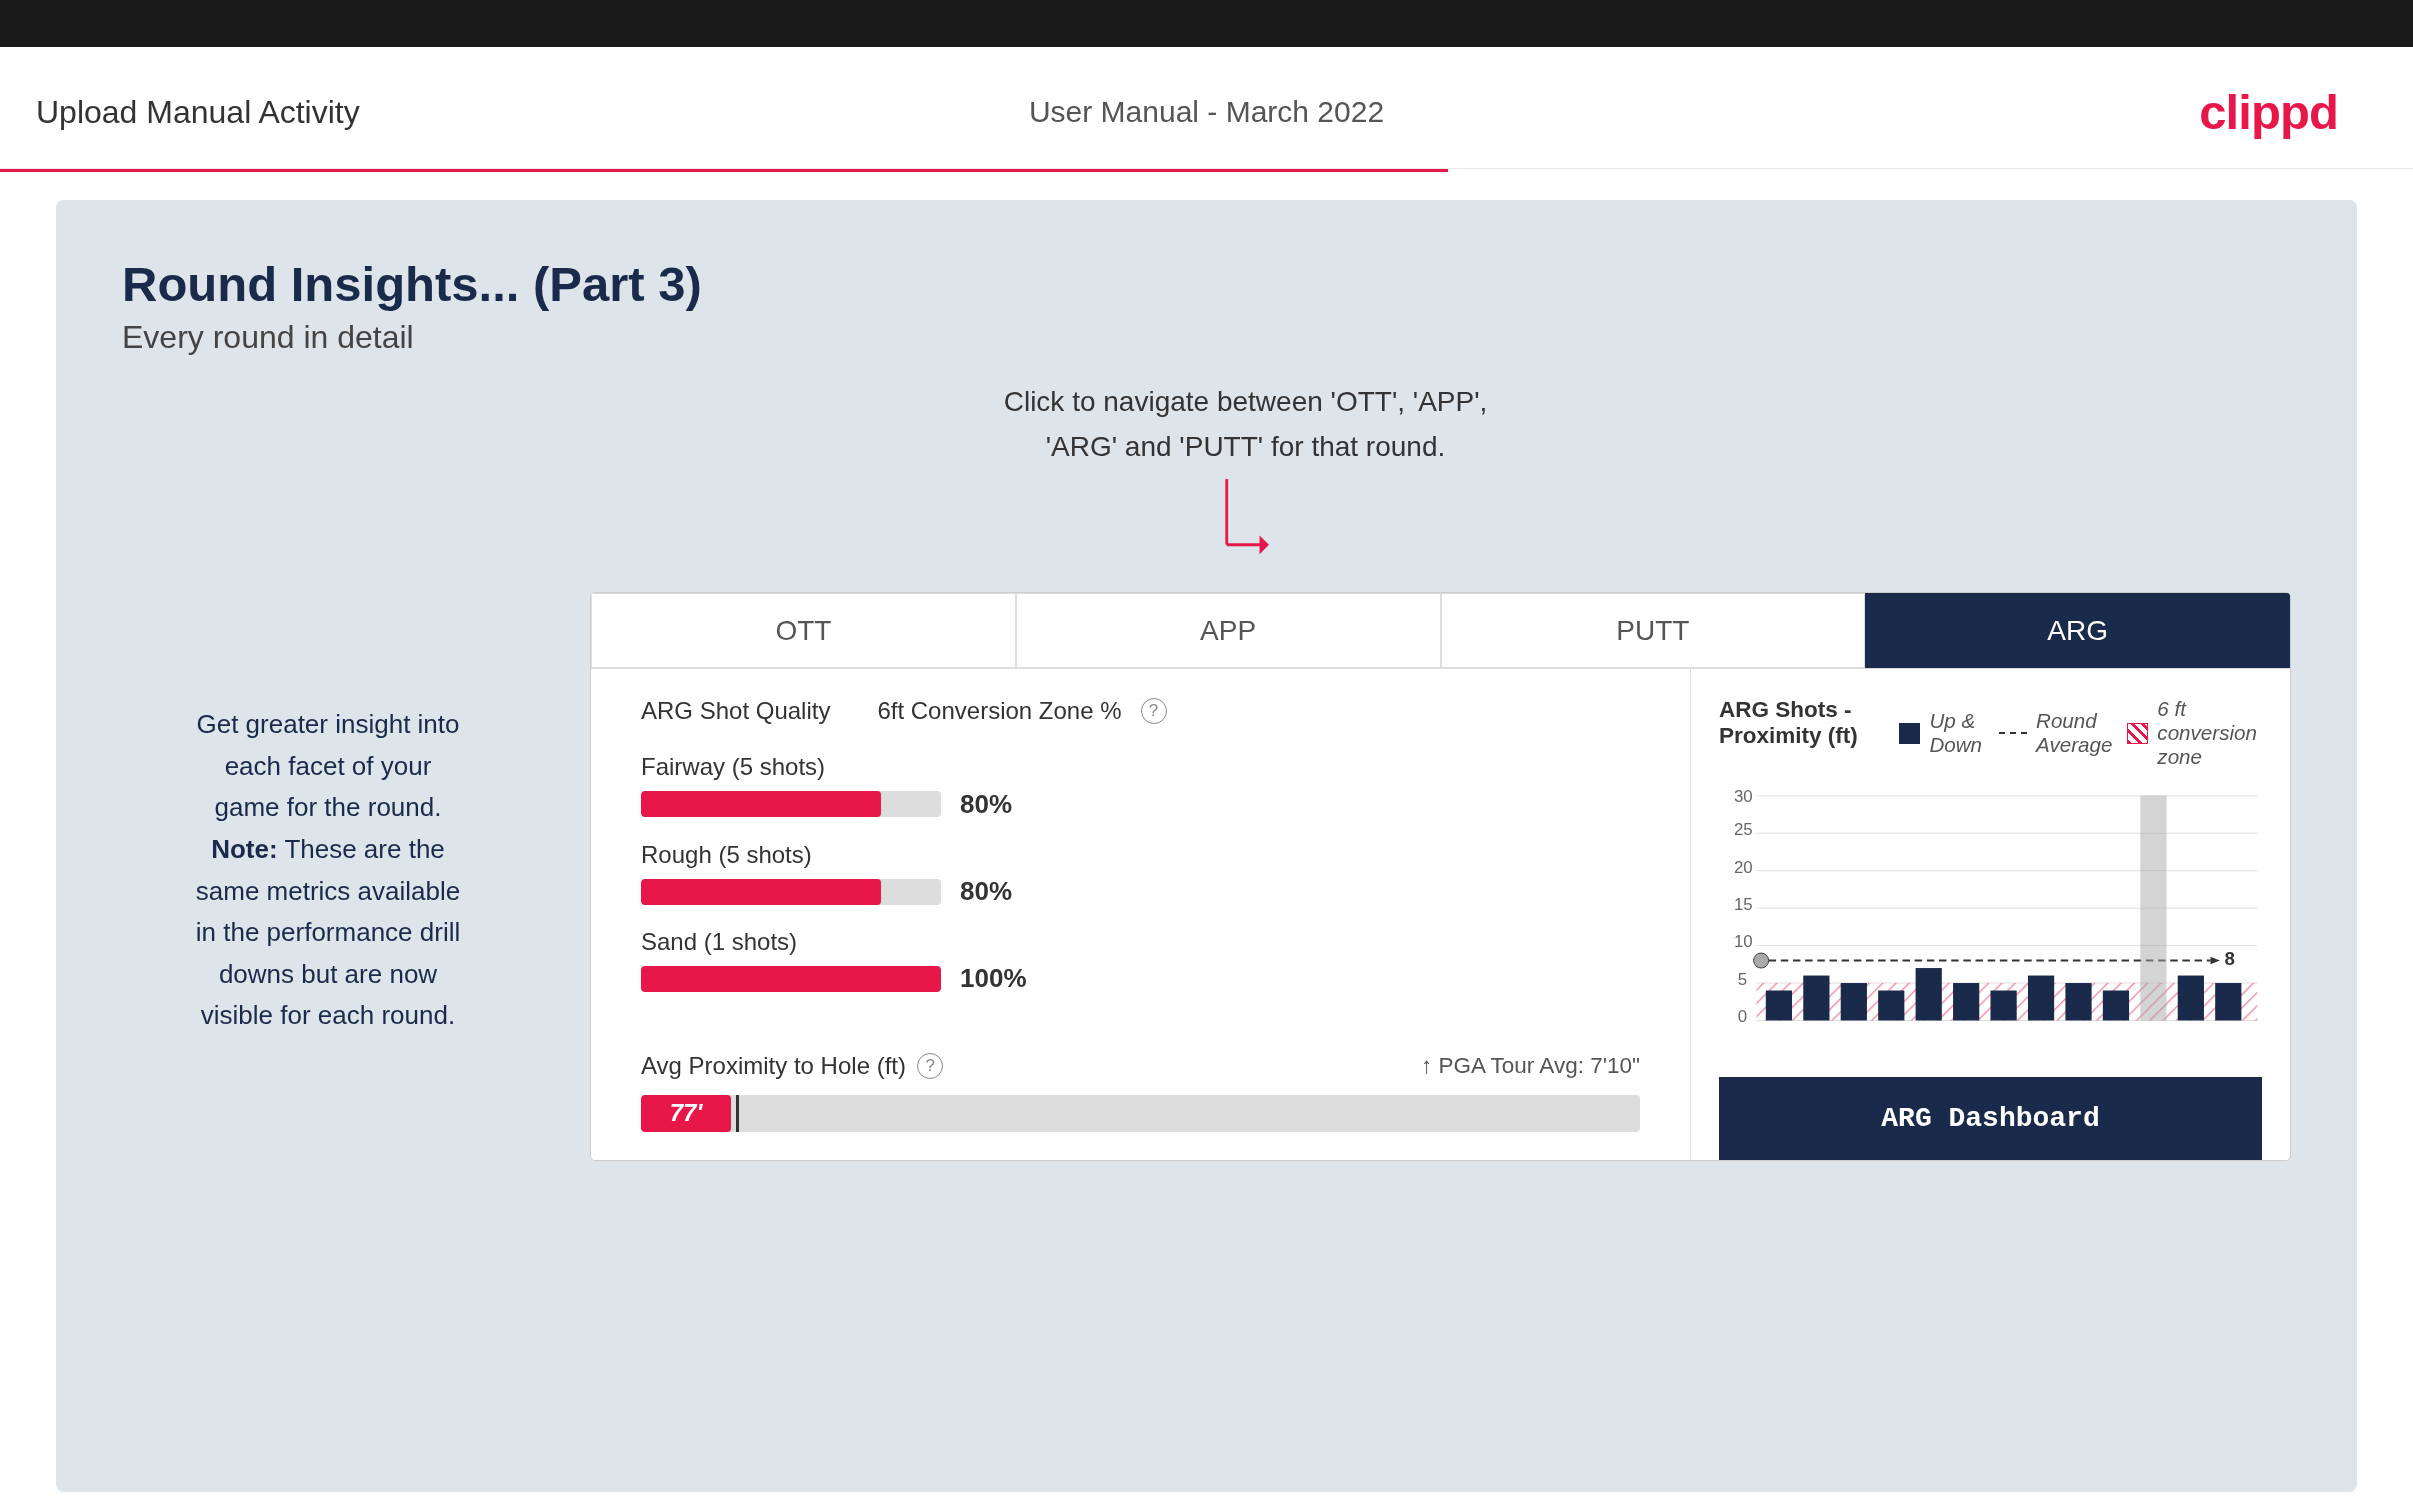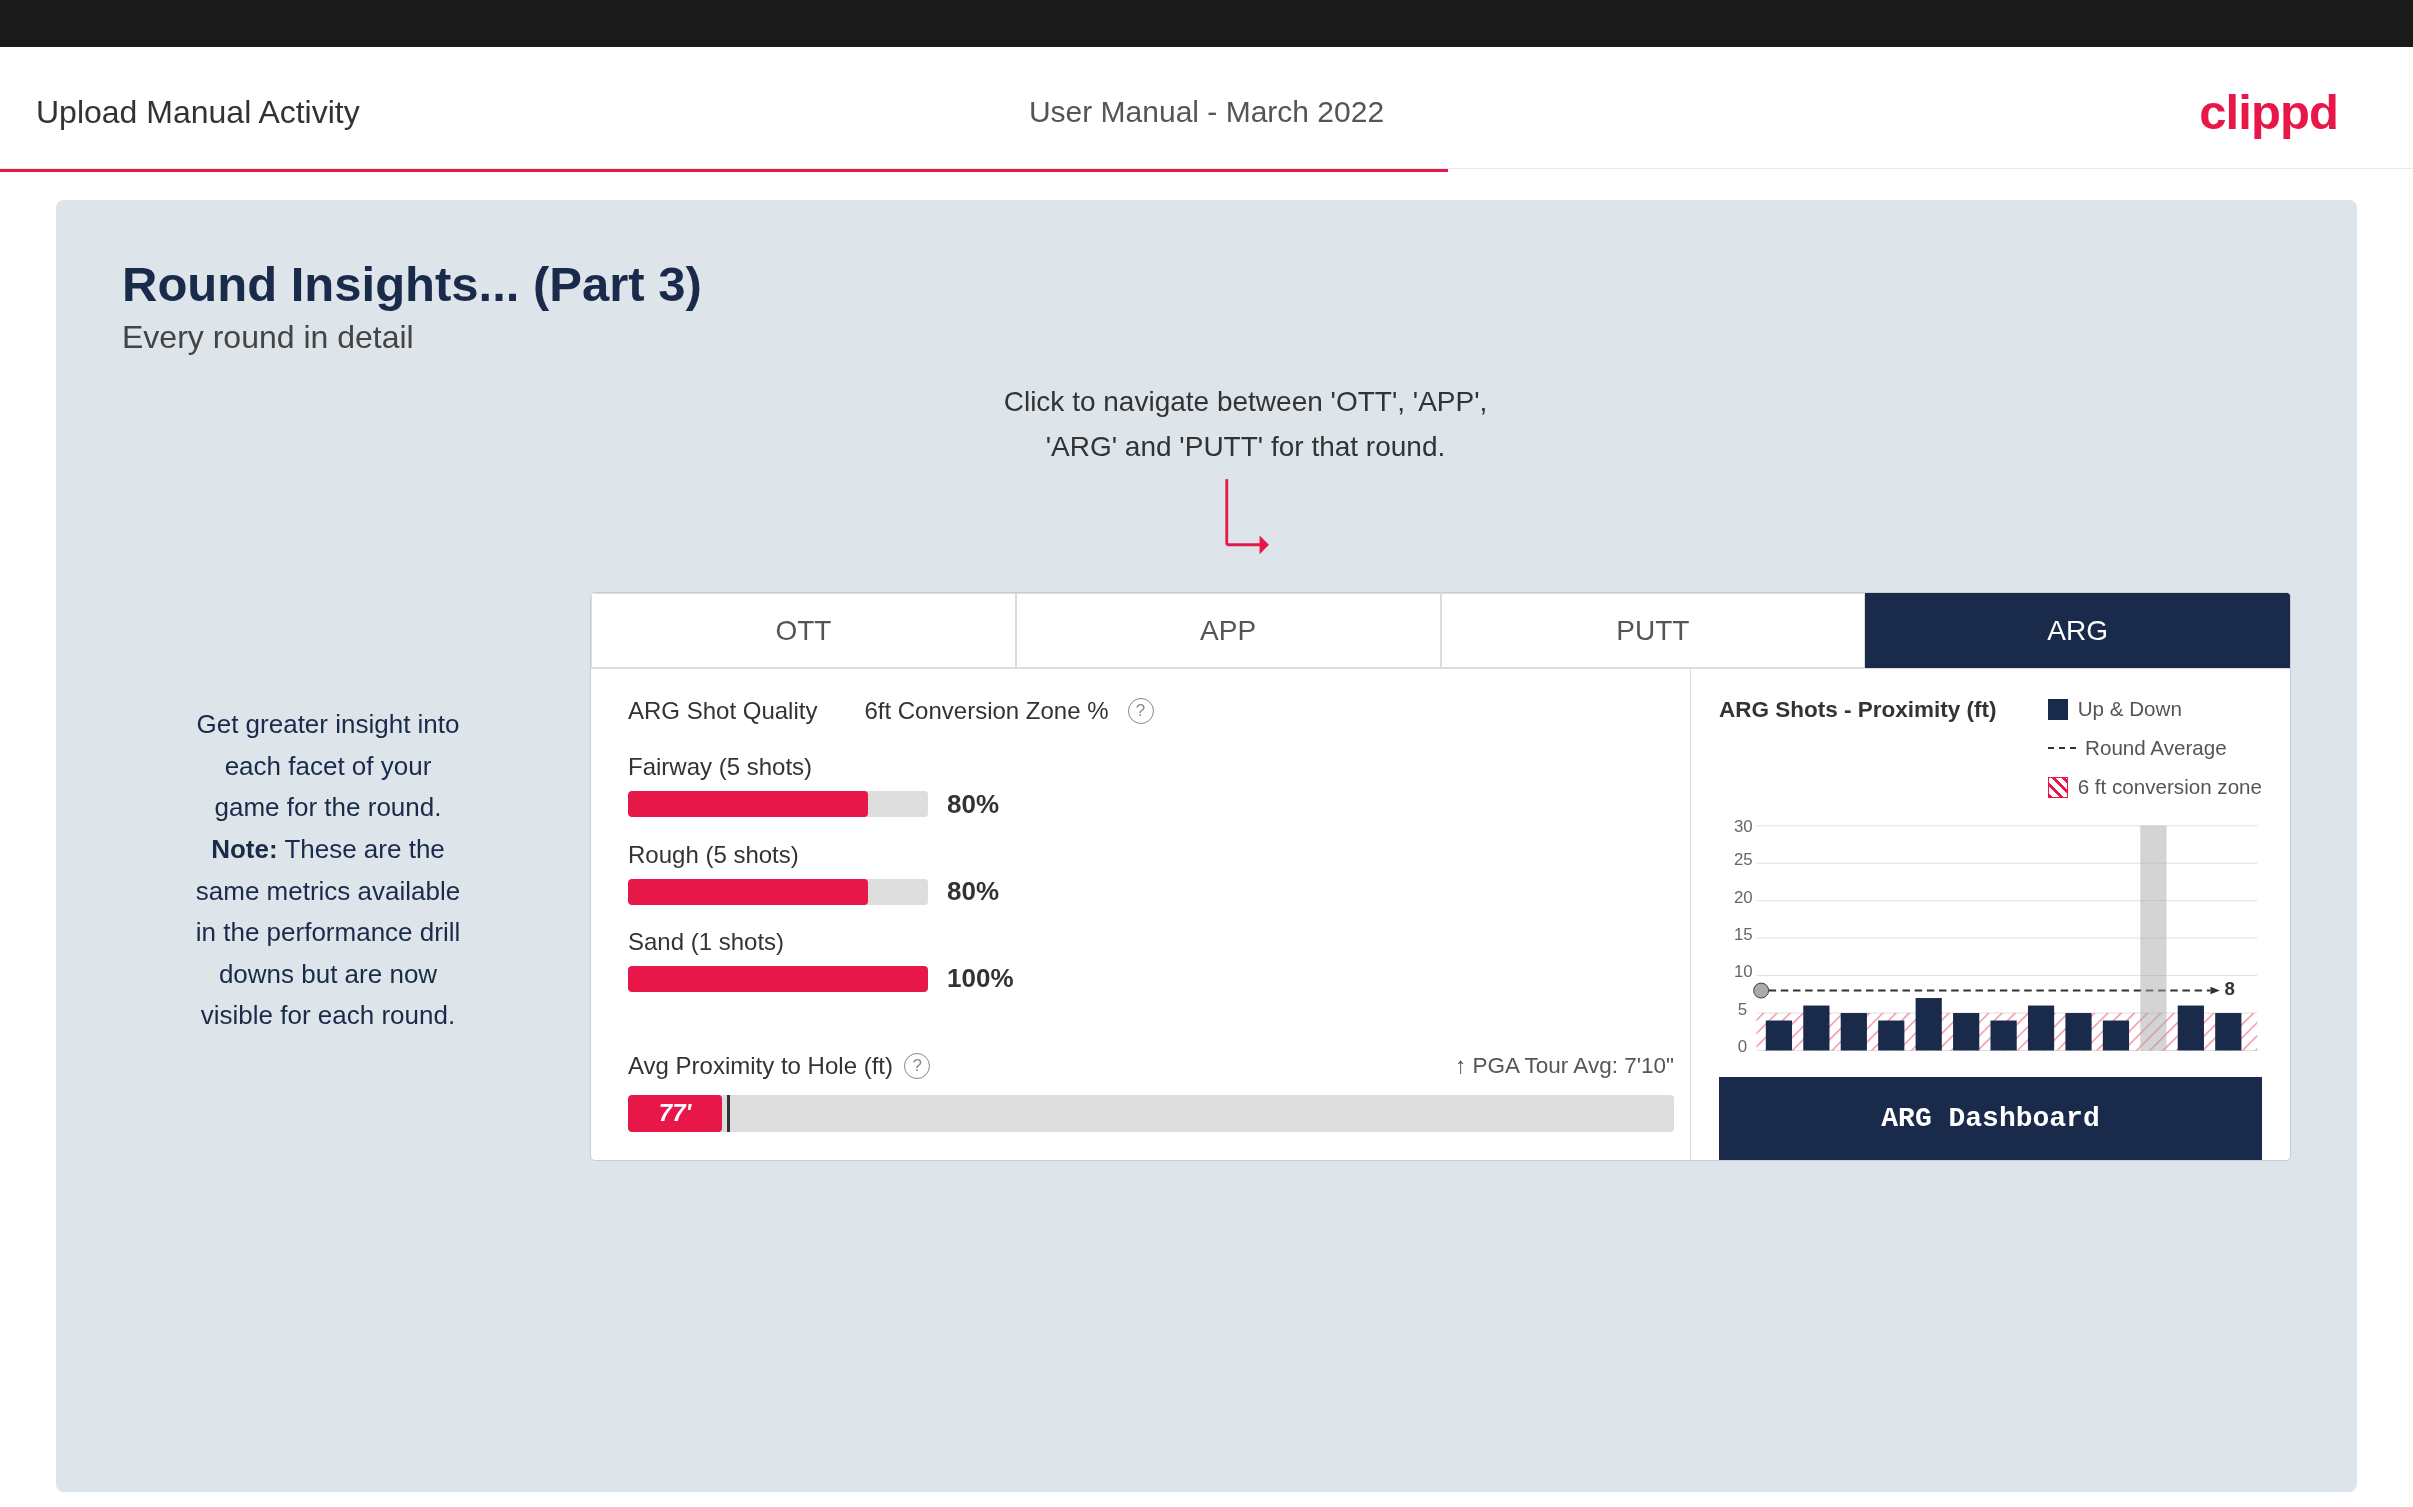--- a/index.html
+++ b/index.html
@@ -132,23 +132,22 @@
     }
 
     
     .card-inner {
       display: flex;
     }
 
     
     .card-left {
       flex: 1;
-      padding: 28px 16px;
+      padding: 28px 50px;
       border-right: 0.9px solid #ddd;
-      margin-left: 21px;
     }
 
     .card-left-header {
       display: flex;
       align-items: center;
       gap: 19px;
       margin-bottom: 28px;
       font-size: 24px;
       color: #333;
     }
@@ -302,24 +301,25 @@
       justify-content: space-between;
       margin-bottom: 19px;
     }
     .chart-title {
       font-size: 22.5px;
       color: #333;
       font-weight: 600;
     }
     .chart-legend {
       display: flex;
-      flex-direction: column;
+      flex-direction: row;
       gap: 15px;
       font-size: 20.6px;
       color: #555;
+      font-style: italic;
     }
     .legend-item {
       display: flex;
       align-items: center;
       gap: 9.4px;
     }
     .legend-square {
       width: 20.6px;
       height: 20.6px;
       background: #1a2a4a;

